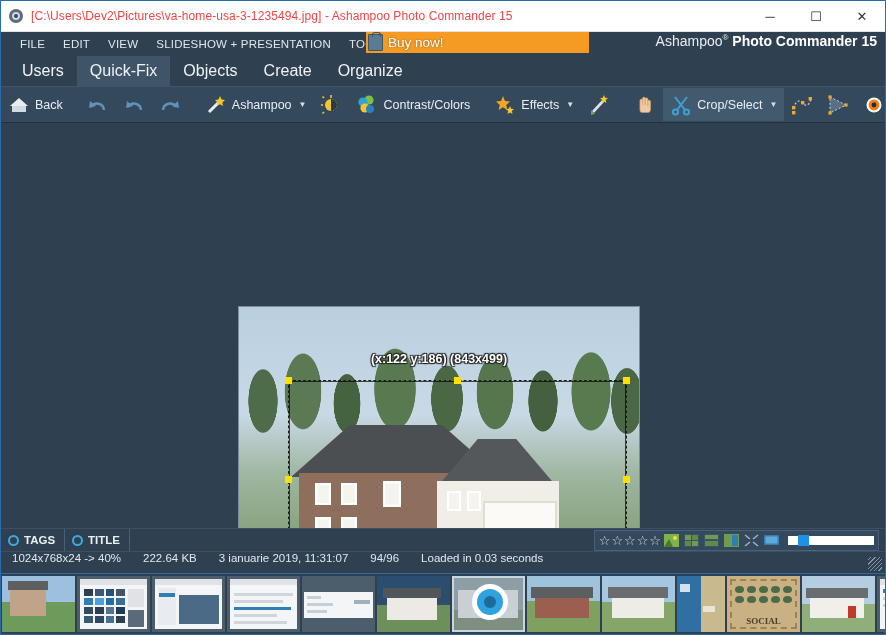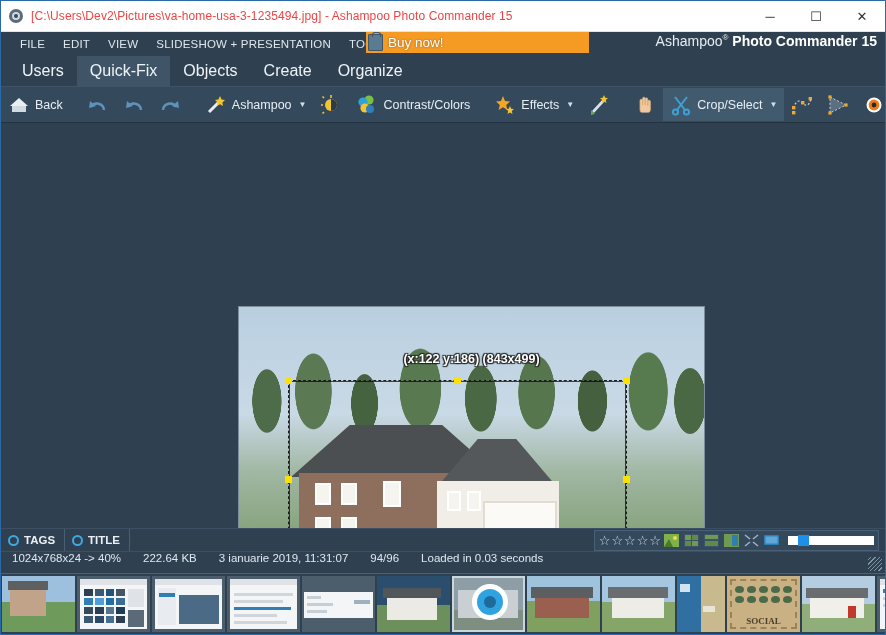--- a/index.html
+++ b/index.html
@@ -112,21 +112,21 @@
   .caret { font-size: 8px; color: #cfe0ec; margin-left: 2px; }
   .ico { width: 22px; height: 22px; display:block; }
 
   
   .canvas-area {
     flex: 1 1 auto; background: #2f4050;
     position: relative; overflow: hidden;
   }
   .photo-frame {
     position: absolute; left: 237px; top: 183px;
-    width: 467px; height: 307px;
+    width: 402px; height: 307px;
     border: 1px solid #7f8c99;
     background: #93a2ae;
     overflow: hidden;
   }
   .sky { position:absolute; inset:0;
     background: linear-gradient(#b9cfe0 0%, #c9d9e6 35%, #9fb6a0 55%, #86a27c 75%, #7d9c72 100%); }
   .treeline { position:absolute; left:0; right:0; top:10px; height:120px;
     background:
       radial-gradient(ellipse 24px 52px at 6% 70%, #4e6b4a 0 60%, transparent 62%),
       radial-gradient(ellipse 30px 62px at 16% 62%, #5b7a53 0 60%, transparent 62%),

